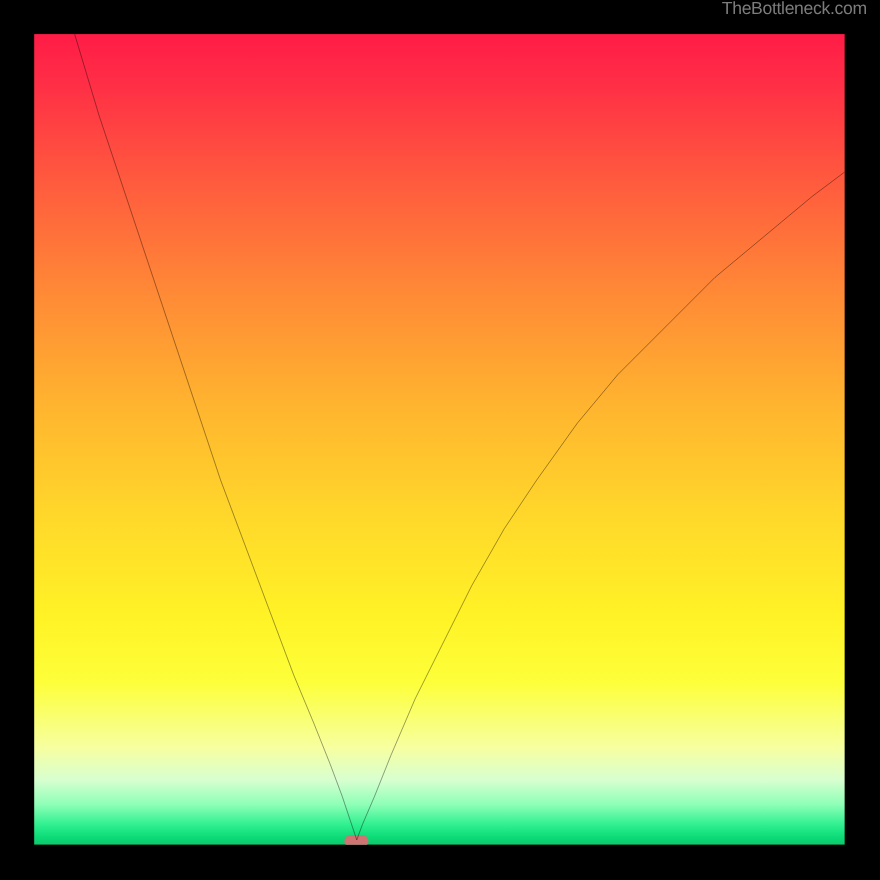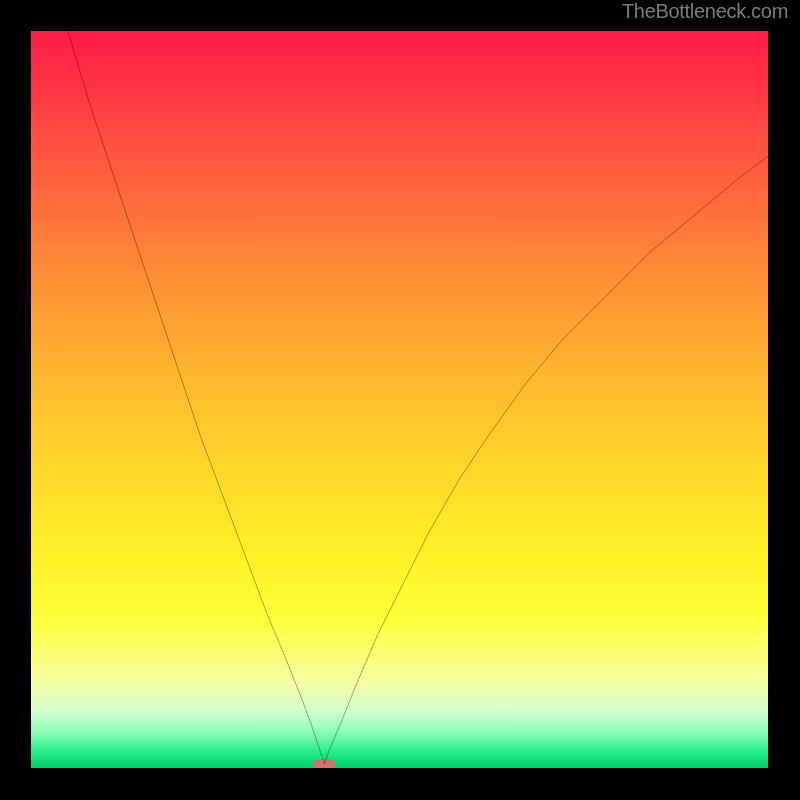--- a/index.html
+++ b/index.html
@@ -57,21 +57,21 @@
   .curve-svg {
     position: absolute;
     left: 0; top: 0;
     width: 100%; height: 100%;
   }
   .watermark {
     position: absolute;
     top: 0;
     right: 12px;
     color: #7c7c7c;
-    font-size: 20px;
+    font-size: 16px;
     font-weight: 500;
     letter-spacing: -0.3px;
   }
 </style>
 </head>
 <body>
 
 <div class="frame">
 
   <div class="plot-area">

